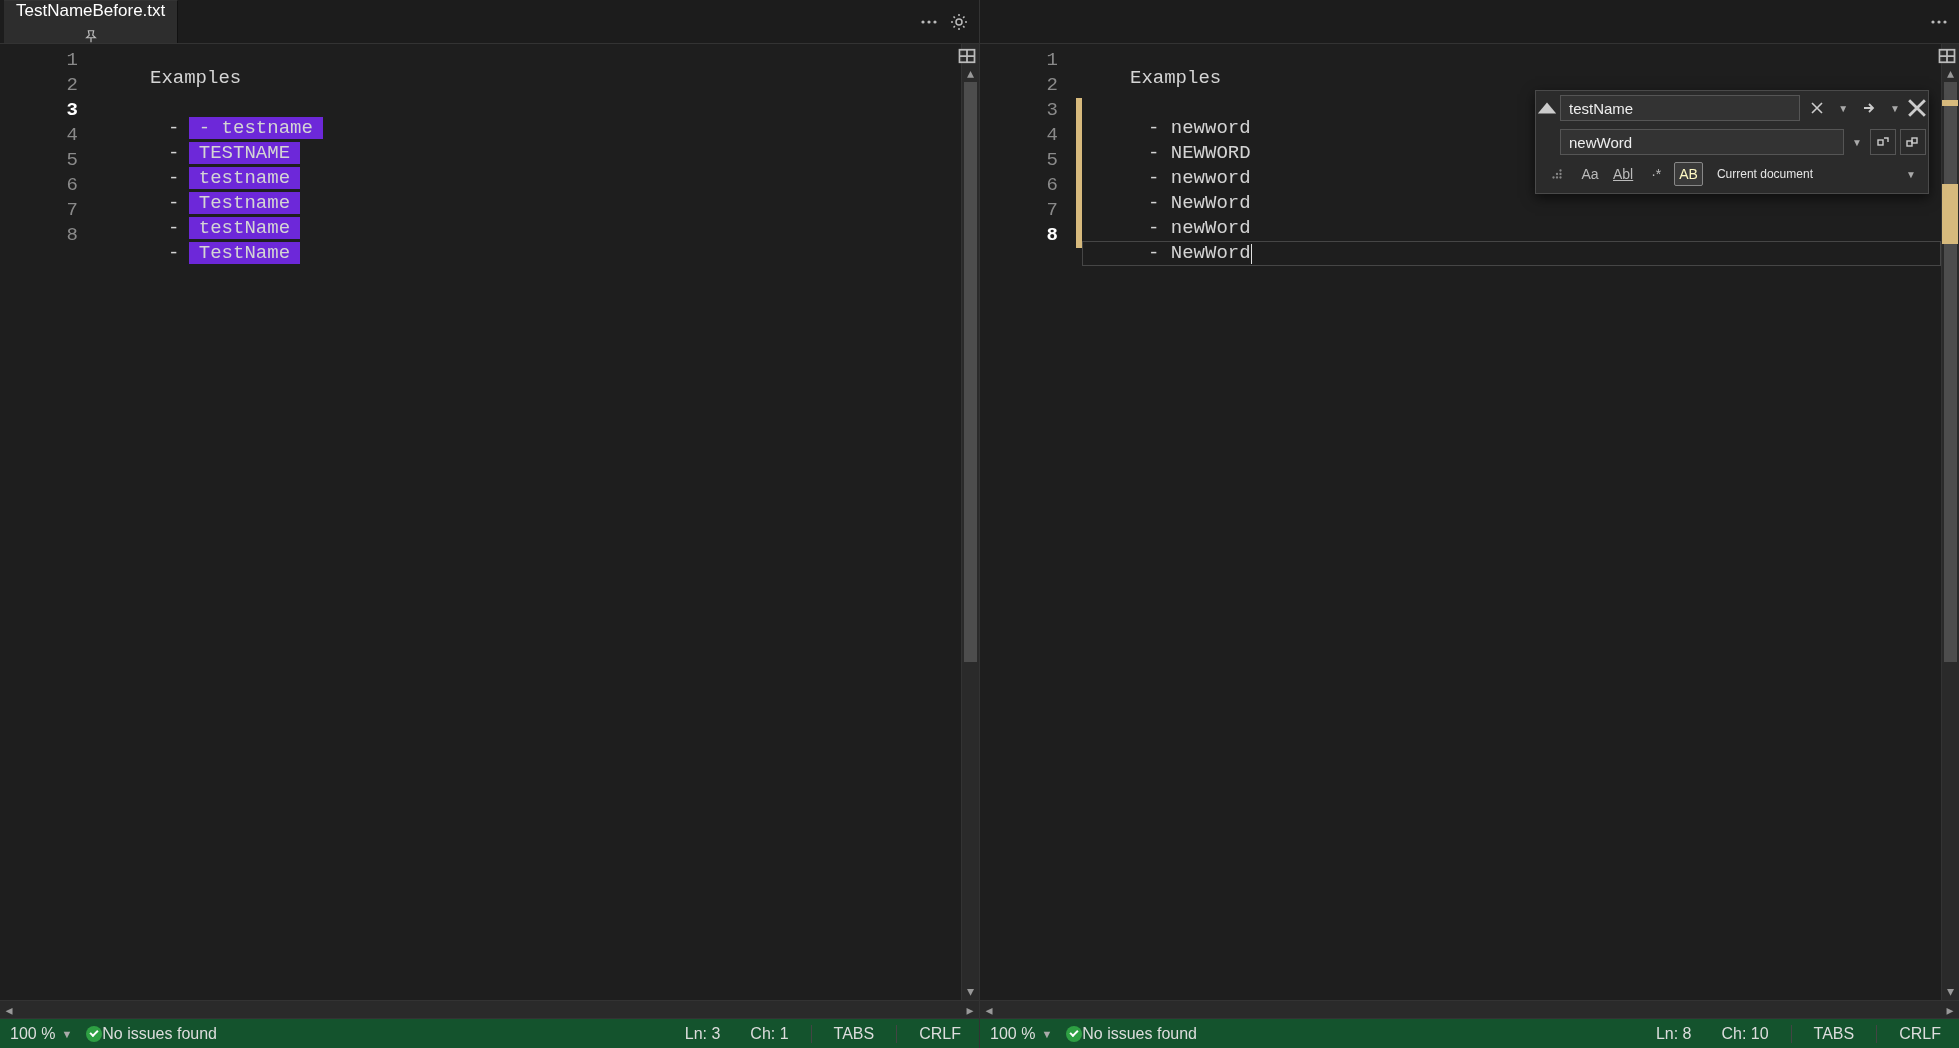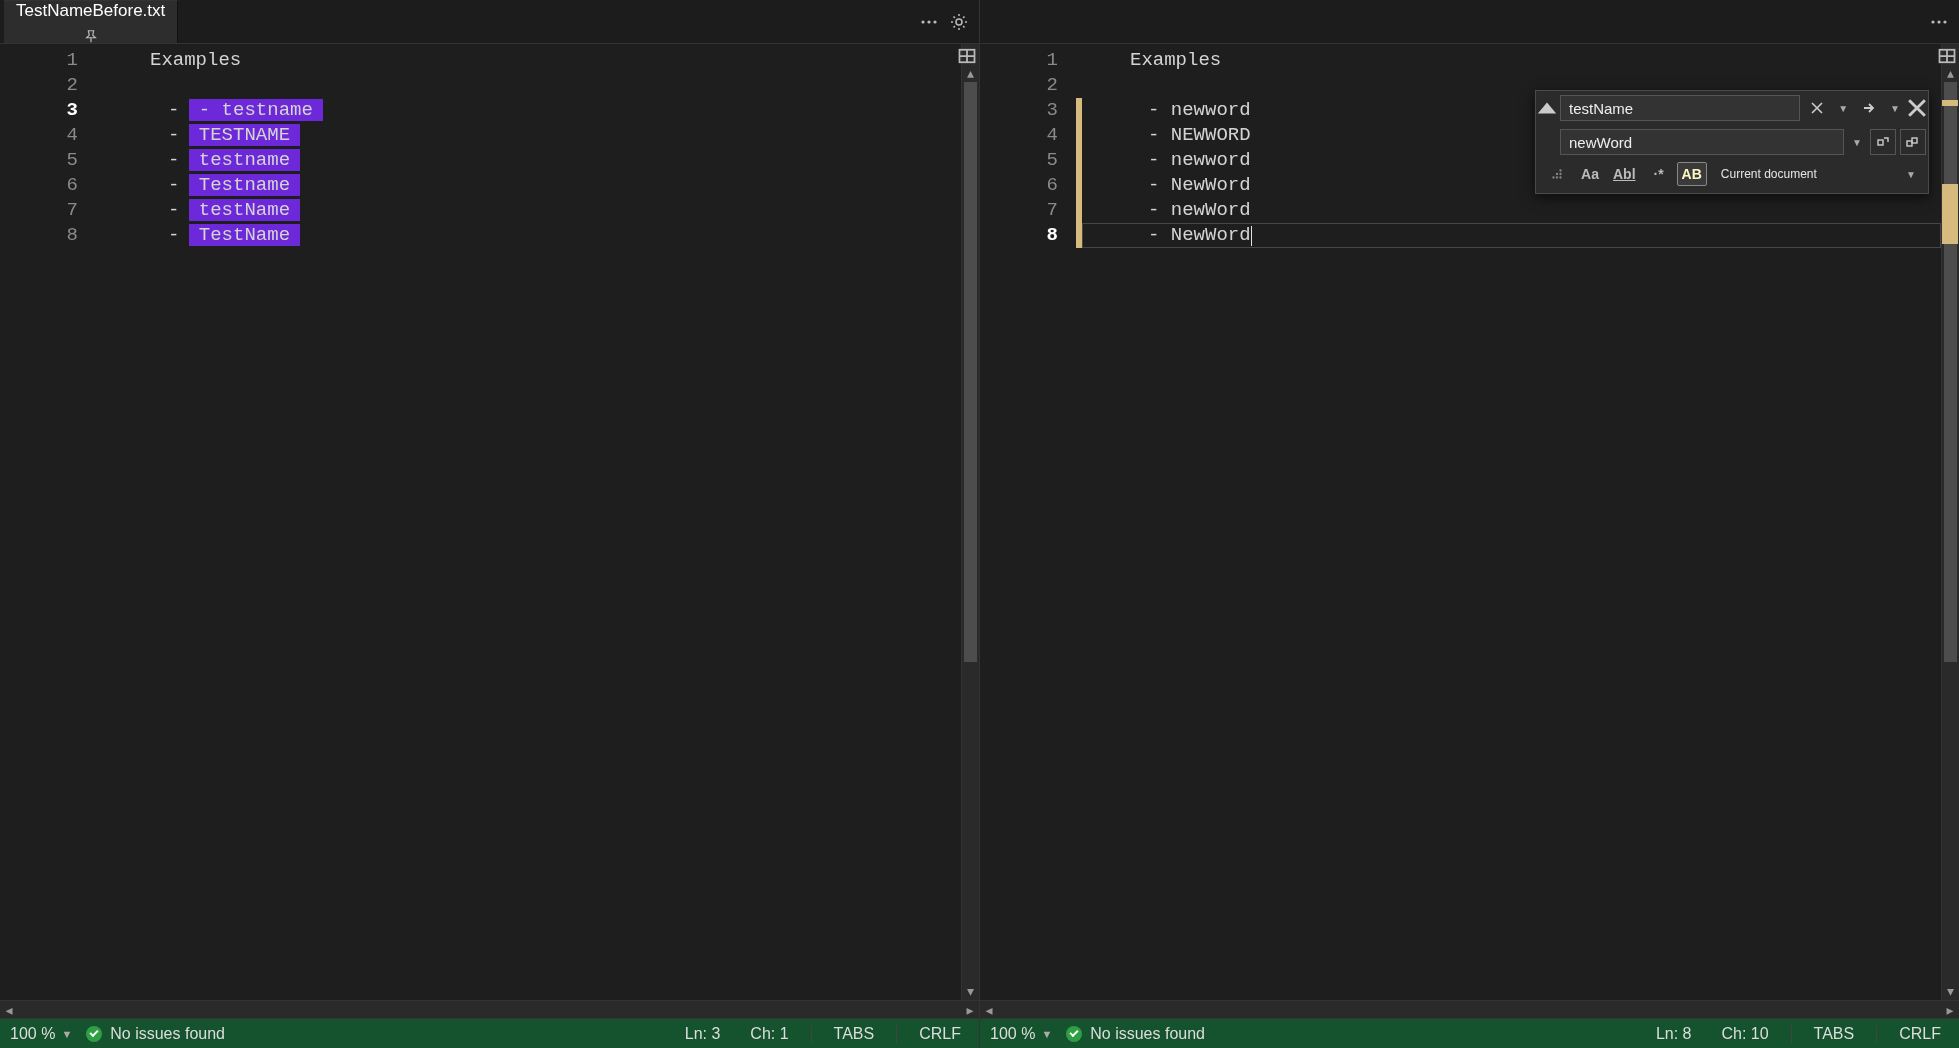--- a/index.html
+++ b/index.html
@@ -84,20 +84,21 @@
 .gutter .ln { padding-right: 18px; }
 .gutter .ln.current { color: #fff; font-weight: 600; }
 .code {
   flex: 1;
   padding-top: 4px;
   font-family: Consolas, "Courier New", monospace;
   font-size: 19px;
   line-height: 25px;
   color: #d4d4d4;
   position: relative;
+  margin-top: 18px;
 }
 .code .line { white-space: pre; height: 25px; display:flex; align-items:center;}
 .code .line .txt { padding-left: 48px; }
 .code .line.indent .txt { padding-left: 66px; }
 .code .hl { background: #6d28d9; padding: 0 10px; margin-left:-2px;}
 .changebar {
   width: 6px;
   padding-top: 4px;
 }
 .changebar .mark {
@@ -143,21 +144,21 @@
   border-top: 1px solid #333;
   display: flex;
   align-items: center;
   gap: 14px;
   font-size: 16px;
   color: #ddd;
   padding: 0 10px;
 }
 .statusbar .zoom { display:flex; align-items:center; gap:6px;}
 .statusbar .zoom .dd { font-size:11px; color:#aaa;}
-.statusbar .issues { display:flex; align-items:center; gap:8px;}
+.statusbar .issues { display:flex; align-items:center; }
 .statusbar .ok {
   width:16px;height:16px;border-radius:50%;
   background:#2ea043;display:flex;align-items:center;justify-content:center;
 }
 .statusbar .ok::after{content:"";width:6px;height:3px;border-left:2px solid #fff;border-bottom:2px solid #fff;transform:rotate(-45deg);margin-top:-2px;}
 .statusbar .spacer{flex:1;}
 .statusbar .cell{padding:0 8px;}
 .statusbar .sep{width:1px;height:18px;background:#444;}
 
 .find-panel {
@@ -184,21 +185,21 @@
   width:26px;height:26px;margin:0 2px;display:flex;align-items:center;justify-content:center;color:#ccc;
 }
 .find-panel .mini-btn svg{width:14px;height:14px;}
 .find-panel .mini-btn.boxed{border:1px solid #555;}
 .find-panel .row2 { height:34px; display:flex; align-items:center; padding-left:22px;}
 .find-panel .row3 { height:34px; display:flex; align-items:center; padding:0 6px 4px 6px; gap:4px;}
 .find-panel .row3 .scope { flex:1; padding-left:10px; color:#e5e5e5; font-size:12px;}
 .find-panel .opt {
   height:24px; min-width:28px; padding:0 4px;
   display:flex;align-items:center;justify-content:center;
-  color:#bbb; font-size:14px; border:1px solid transparent; border-radius:2px;font-weight:bold;
+  color:#bbb; font-size:14px; border:1px solid transparent; border-radius:2px;
 }
 .find-panel .opt.active { border-color:#888; background:#3a3a3a; color:#fef9c3;}
 .find-panel .close-x {width:22px;height:22px;display:flex;align-items:center;justify-content:center;color:#ccc;}
 .find-panel .dd-caret{font-size:10px;color:#aaa;padding:0 6px;}
 .dirty-dot{width:10px;height:10px;border-radius:50%;background:#ddd;}
 .overview-marker{
   position:absolute;
   right:1px;
   width:16px;
   height:6px;

